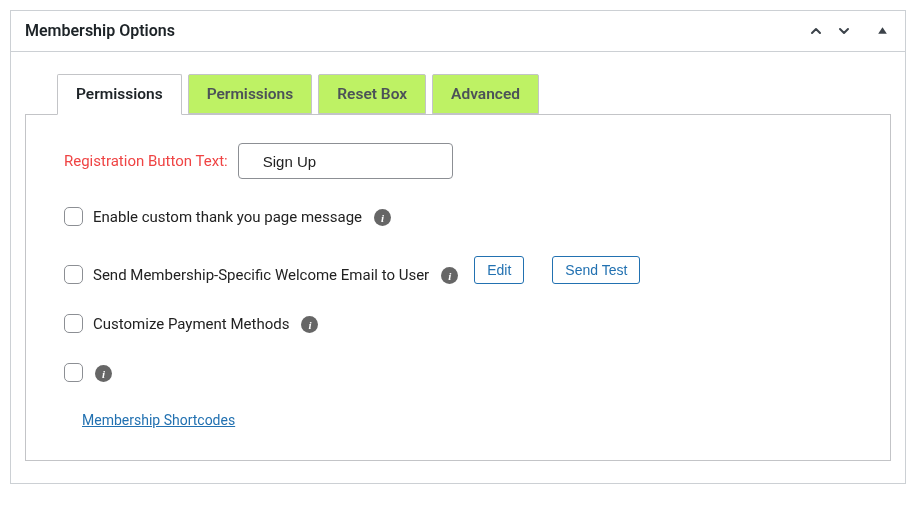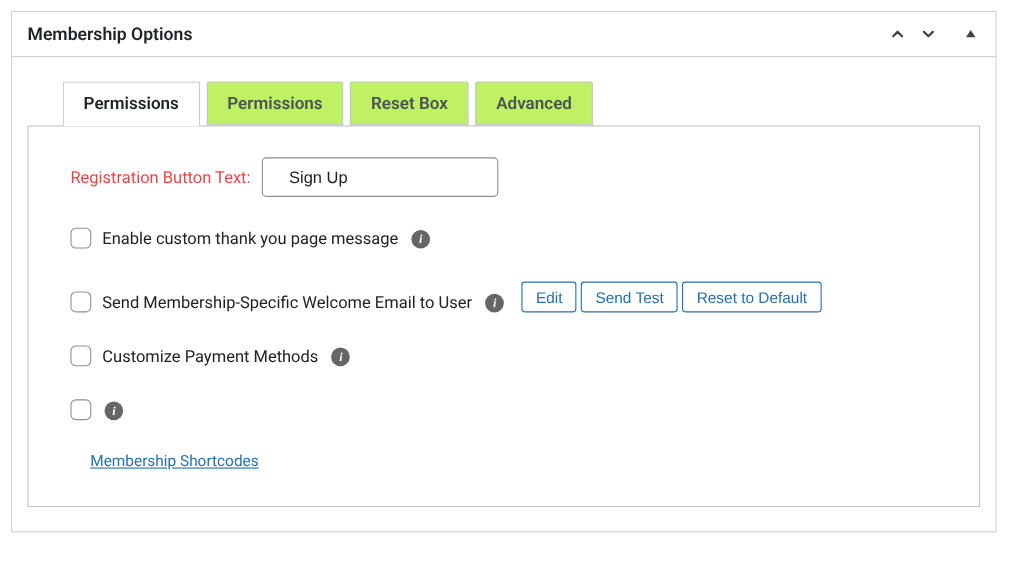--- a/index.html
+++ b/index.html
@@ -148,21 +148,21 @@
       color: #2271b1;
       background: #fff;
       padding: 5px 12px;
       border-radius: 3px;
       font-size: 14px;
       cursor: pointer;
       margin-left: 4px;
     }
     .btn-group {
       display: flex;
-      gap: 0;
+      gap: 24px;
       margin-left: 4px;
     }
     .link-row {
       margin-top: 4px;
       margin-left: 18px;
     }
     .link {
       color: #2271b1;
       text-decoration: underline;
       font-size: 14px;
@@ -216,21 +216,20 @@
           <span class="info-icon">i</span>
         </div>
 
         <div class="checkbox-row">
           <div class="checkbox"></div>
           <span class="chk-label">Send Membership-Specific Welcome Email to User</span>
           <span class="info-icon">i</span>
           <div class="btn-group">
             <button class="action-btn">Edit</button>
             <button class="action-btn">Send Test</button>
-            <button class="action-btn">Reset to Default</button>
           </div>
         </div>
 
         <div class="checkbox-row">
           <div class="checkbox"></div>
           <span class="chk-label">Customize Payment Methods</span>
           <span class="info-icon">i</span>
         </div>
 
         <div class="checkbox-row">

